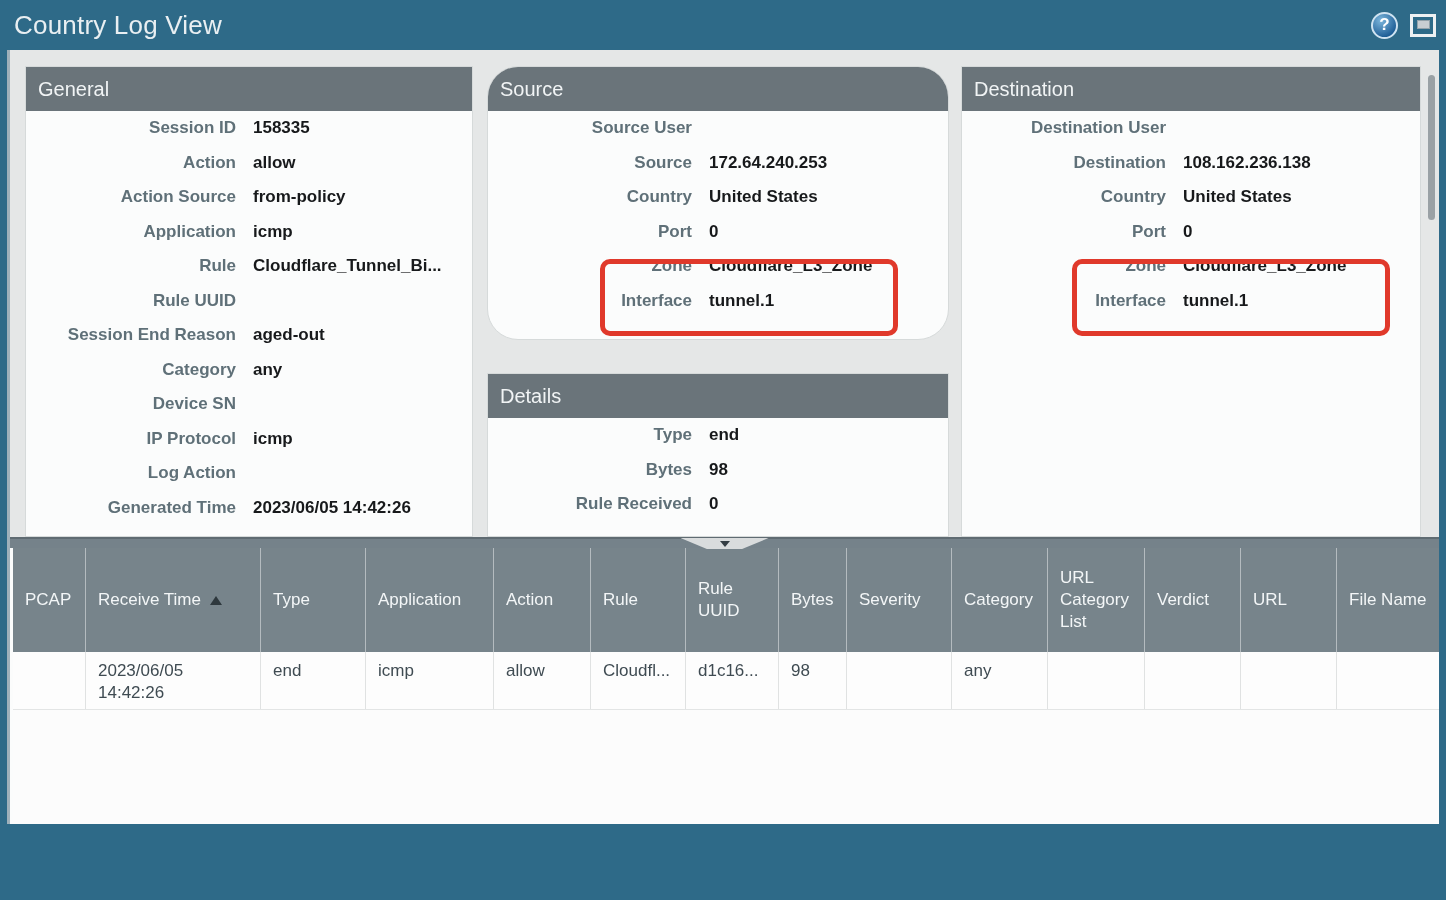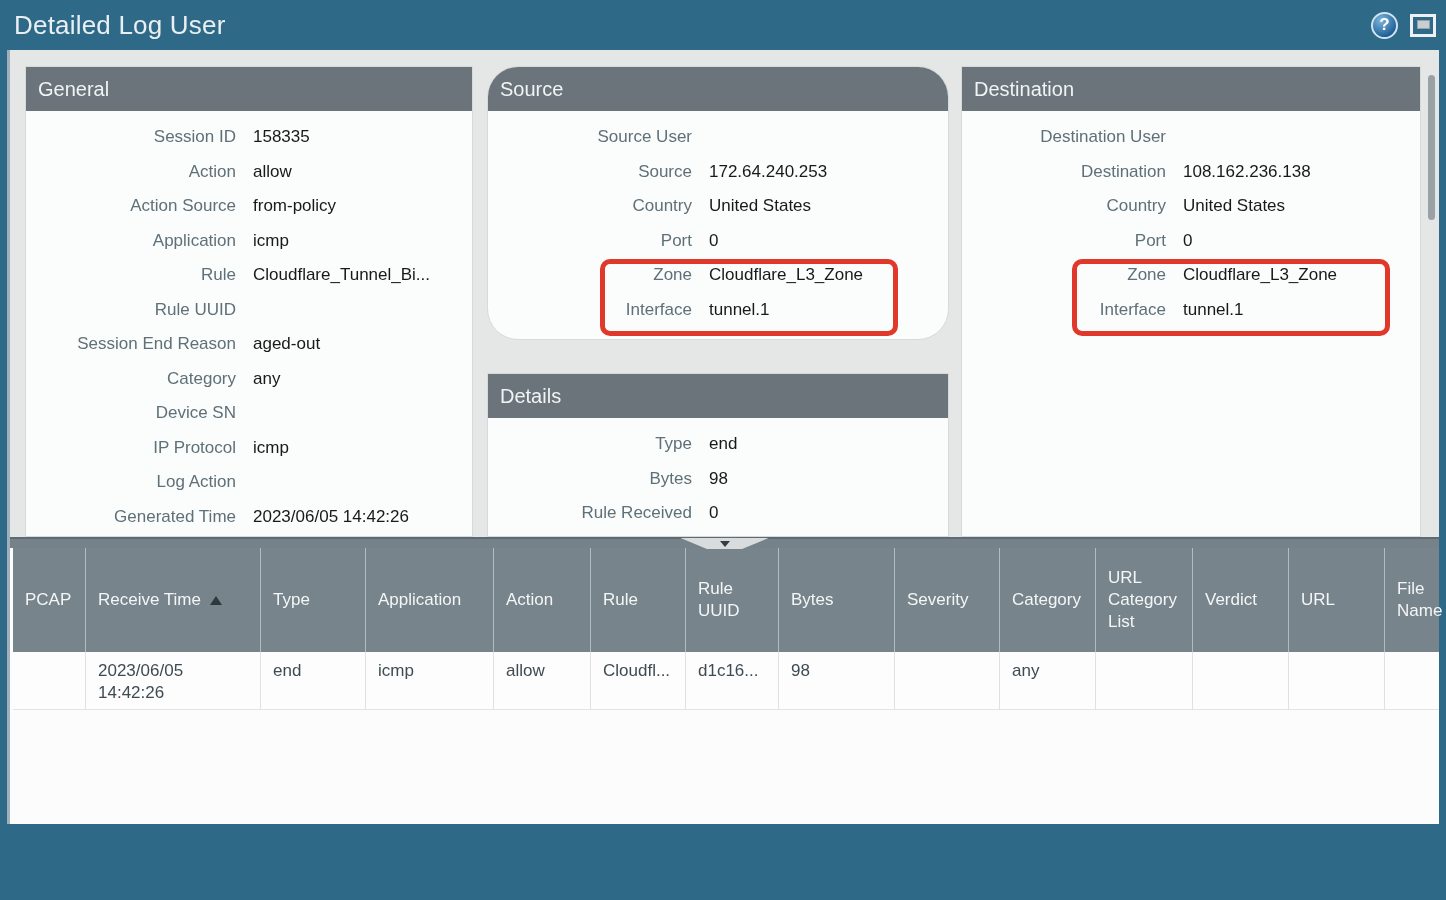--- a/index.html
+++ b/index.html
@@ -17,21 +17,21 @@
   .restore-icon .pane{width:13px;height:9px;background:#c9ced2;border:1px solid #93a2aa;margin-top:-2px;}
 
   
   .content{position:absolute;left:7px;right:7px;top:50px;bottom:76px;background:#fbfcfc;
     display:flex;flex-direction:column;border-left:3px solid #9fb0ba;}
   .top-section{position:relative;height:487px;background:var(--content-bg,#e5e7e7);overflow:hidden;flex:0 0 auto;}
 
   .panel{position:absolute;background:var(--panel-bg,#fbfcfc);border:1px solid #d6dada;overflow:hidden;}
   .panel-header{height:44px;line-height:44px;background:var(--panel-header,#6a747a);color:#f1f4f5;
     font-size:20px;padding-left:12px;}
-  .panel-body{position:relative;padding-top:15px;}
+  .panel-body{position:relative;padding-top:6px;font-weight:bold;}
   .field-row{display:flex;line-height:22px;padding-bottom:12.5px;}
   .field-label{flex:0 0 210px;text-align:right;color:var(--label,#5f7078);font-size:17px;}
   .panel-src .field-label,.panel-det .field-label,.panel-dst .field-label{flex-basis:204px;}
   .field-value{flex:1;padding-left:17px;padding-right:14px;color:var(--value,#17191b);font-size:17px;word-wrap:break-word;}
 
   .panel-gen{left:15px;top:16px;width:448px;bottom:0;}
   .panel-src{left:477px;top:16px;width:462px;height:274px;border-radius:31px;}
   .panel-det{left:477px;top:323px;width:462px;bottom:0;}
   .panel-dst{left:951px;top:16px;width:460px;bottom:0;}
 
@@ -51,40 +51,40 @@
 
   
   .thead{display:flex;height:104px;background:var(--table-header,#77848b);margin-left:3px;flex:0 0 auto;}
   .th{display:flex;align-items:center;color:#f3f6f7;font-size:17px;line-height:22px;padding-left:12px;padding-right:6px;cursor:pointer;}
   .th + .th{border-left:1px solid rgba(255,255,255,.45);}
   .drow{display:flex;height:58px;background:#fdfdfd;border-bottom:1px solid #e3e5e5;margin-left:3px;flex:0 0 auto;cursor:pointer;}
   .td{padding:8px 10px 0 12px;color:var(--row-text,#3f4b52);font-size:17px;line-height:22px;overflow:hidden;}
   .td + .td{border-left:1px solid #e0e2e2;}
   .hrow-c1{flex:0 0 72px;}  .hrow-c2{flex:0 0 175px;} .hrow-c3{flex:0 0 105px;}
   .hrow-c4{flex:0 0 128px;} .hrow-c5{flex:0 0 97px;}  .hrow-c6{flex:0 0 95px;}
-  .hrow-c7{flex:0 0 93px;}  .hrow-c8{flex:0 0 68px;}  .hrow-c9{flex:0 0 105px;margin-left:48px;}
+  .hrow-c7{flex:0 0 93px;}  .hrow-c8{flex:0 0 68px;}  .hrow-c9{flex:0 0 105px;}
   .hrow-c10{flex:0 0 96px;} .hrow-c11{flex:0 0 97px;} .hrow-c12{flex:0 0 96px;}
   .hrow-c13{flex:0 0 96px;} .hrow-c14{flex:1;}
   .sort-asc{width:0;height:0;border-left:6px solid transparent;border-right:6px solid transparent;
     border-bottom:9px solid #2e383d;margin-left:9px;flex:0 0 auto;}
   .tbody-rest{flex:1;background:#fcfcfc;margin-left:3px;}
 
   
   .footer{position:absolute;left:0;right:0;bottom:0;height:76px;background:var(--frame,#2e6a88);}
   .close-btn{position:absolute;right:23px;top:18px;width:130px;height:45px;border-radius:10px;
     border:2px solid #eef1f2;background:linear-gradient(#d8dcdf,#c2c7cb);
     font-size:19px;color:#16181a;cursor:pointer;}
 </style>
 </head>
 <body>
 
 <div class="dialog">
 
   <div class="titlebar">
-    <span class="title">Detailed Log User</span>
+    <span class="title">Country Log View</span>
     <div class="titlebar-icons">
       <div class="help-icon">?</div>
       <div class="restore-icon">
           <div class="pane"></div>
         </div>
     </div>
   </div>
 
   <div class="content">
 

